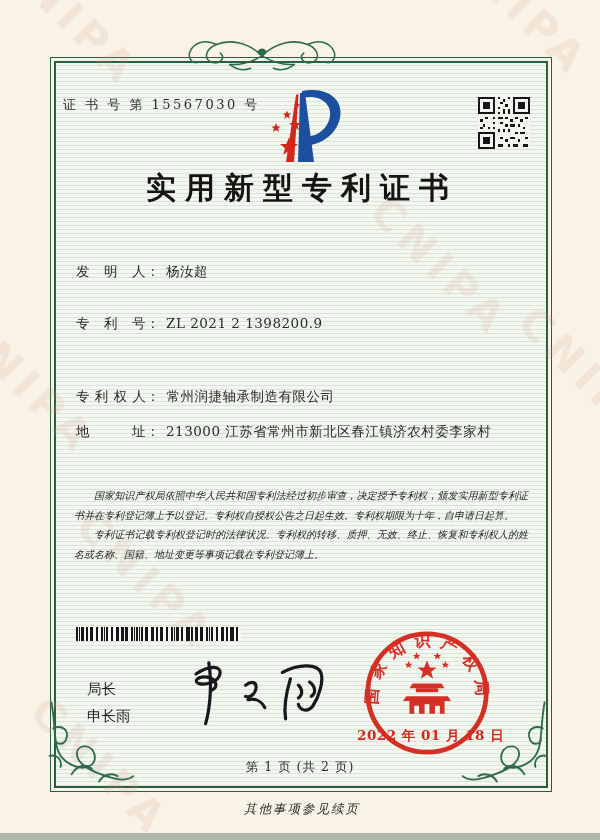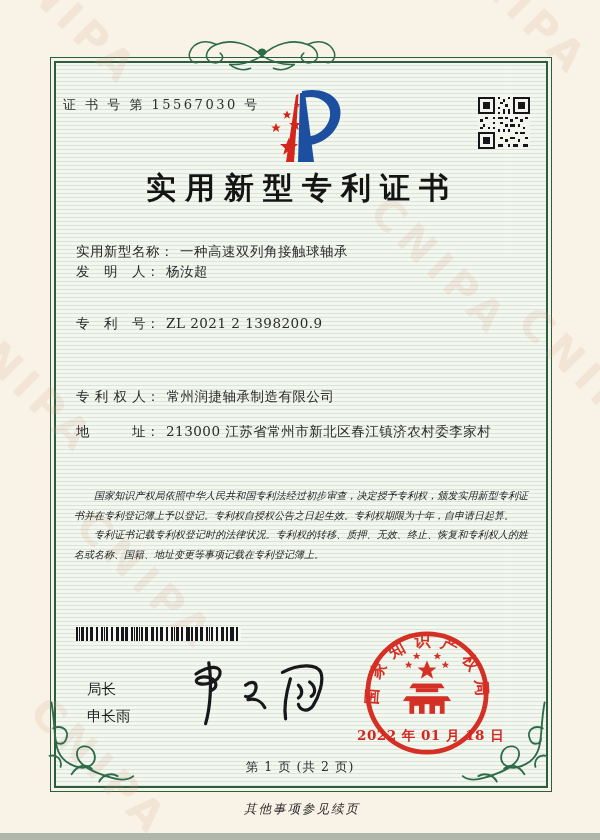--- a/index.html
+++ b/index.html
@@ -207,23 +207,20 @@
           <rect x="19" y="16" width="1" height="1"></rect>
         <rect x="8" y="19" width="2" height="1"></rect>
           <rect x="12" y="19" width="1" height="1"></rect>
           <rect x="14" y="19" width="2" height="1"></rect>
           <rect x="18" y="19" width="2" height="1"></rect>
       </g>
     </svg>
 
     <div class="title">实用新型专利证书</div>
 
-    <div class="field" style="top:243px">
-      <span class="lbl">实用新型名称：</span><span>一种高速双列角接触球轴承</span>
-    </div>
     <div class="field" style="top:263px">
       <span class="lbl">发　明　人：</span><span>杨汝超</span>
     </div>
     <div class="field" style="top:315px">
       <span class="lbl">专　利　号：</span><span>ZL 2021 2 1398200.9</span>
     </div>
     <div class="field" style="top:388px">
       <span class="lbl">专 利 权 人：</span><span>常州润捷轴承制造有限公司</span>
     </div>
     <div class="field" style="top:423px">

